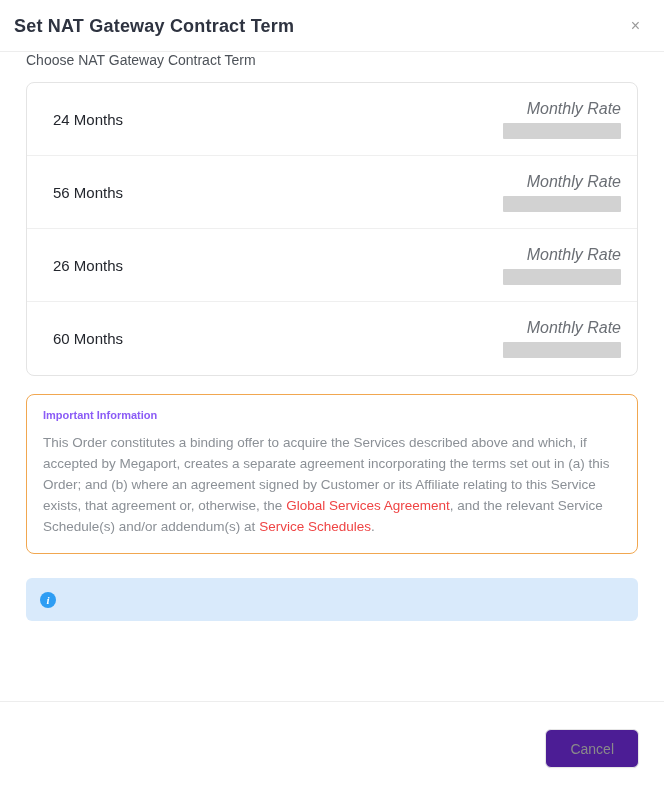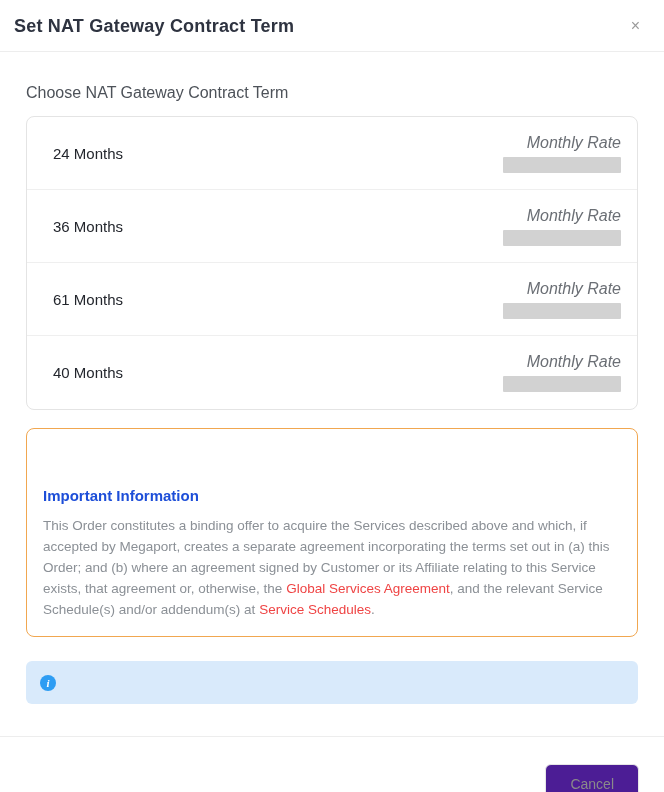--- a/index.html
+++ b/index.html
@@ -21,22 +21,21 @@
     font-size: 18px; font-weight: 600; color: #2e3340; letter-spacing: .2px;
   }
   .close-btn {
     background: none; border: none; cursor: pointer;
     font-size: 16px; color: #9a9a9a; line-height: 1; padding: 4px 8px;
   }
 
   .modal-body { padding: 0 26px; flex: 1; }
 
   .section-label {
-    margin-top: 32px;
-    font-size: 16px; color: #4d5259;
+    font-size: 14px; color: #4d5259;
   }
 
   
   .options-card {
     margin-top: 14px;
     border: 1px solid #e4e4e4;
     border-radius: 8px;
     background: #fff;
   }
   .option-row {
@@ -54,23 +53,22 @@
   .rate-skeleton { width: 118px; height: 16px; background: #d2d2d2; border-radius: 1px; }
 
   
   .important-box {
     margin-top: 18px;
     border: 1.5px solid #f1a750;
     border-radius: 8px;
     padding: 14px 16px 16px 16px;
   }
   .important-heading {
-    font-size: 15px; font-weight: 700; color: #1d4ed8;
+    font-size: 11px; font-weight: 700; color: #8b5cf6;
     margin-bottom: 11px;
-    margin-top: 44px;
   }
   .important-text {
     font-size: 13.5px; color: #8b9096; line-height: 21px;
   }
   .important-text a { color: #ef4444; cursor: pointer; }
 
   
   .info-note {
     margin-top: 24px;
     background: #d9eafb;
@@ -126,37 +124,37 @@
 
       <div class="option-row">
         <span class="term-label">24 Months</span>
         <span class="rate-col">
           <span class="rate-label">Monthly Rate</span>
           <span class="rate-skeleton"></span>
         </span>
       </div>
 
       <div class="option-row">
-        <span class="term-label">36 Months</span>
+        <span class="term-label">56 Months</span>
         <span class="rate-col">
           <span class="rate-label">Monthly Rate</span>
           <span class="rate-skeleton"></span>
         </span>
       </div>
 
       <div class="option-row">
-        <span class="term-label">61 Months</span>
+        <span class="term-label">26 Months</span>
         <span class="rate-col">
           <span class="rate-label">Monthly Rate</span>
           <span class="rate-skeleton"></span>
         </span>
       </div>
 
       <div class="option-row">
-        <span class="term-label">40 Months</span>
+        <span class="term-label">60 Months</span>
         <span class="rate-col">
           <span class="rate-label">Monthly Rate</span>
           <span class="rate-skeleton"></span>
         </span>
       </div>
 
     </div>
 
     <div class="important-box">
       <div class="important-heading">Important Information</div>

